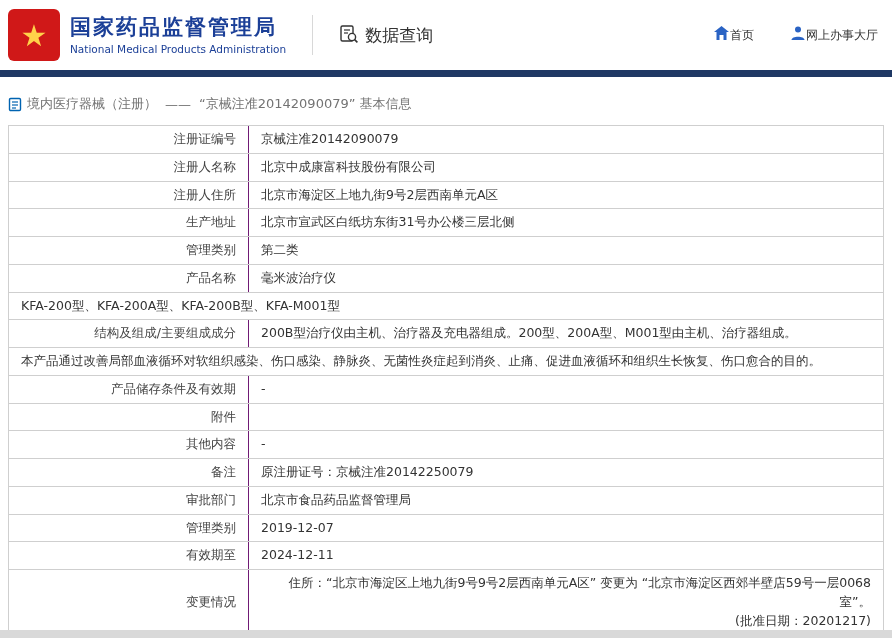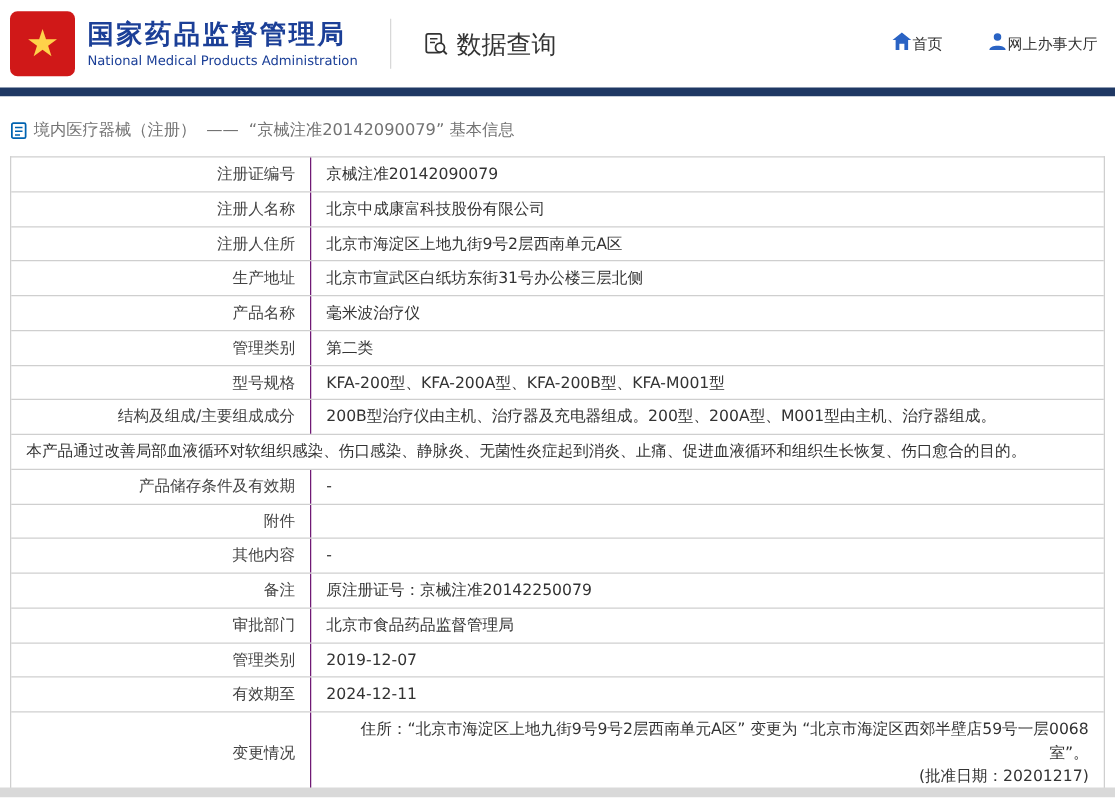--- a/index.html
+++ b/index.html
@@ -41,22 +41,22 @@
     color: #1b3f97;
     font-size: 10.5px;
     margin-top: 3px;
   }
   .v-divider {
     width: 1px; height: 40px;
     background: #d8d8d8;
     margin: 0 26px;
   }
   .section-entry {
-    display: flex; align-items: center;
-    font-size: 20px; color: #333;
+    display: flex; align-items: flex-start;
+    font-size: 17px; color: #333;
   }
   .section-entry svg { margin-right: 6px; }
   .header-spacer { flex: 1; }
   .nav-item {
     display: flex; flex-direction: row; align-items: center;
     margin-left: 36px;
     font-size: 12px; color: #333;
     cursor: pointer;
   }
   .nav-item .nav-icon {
@@ -188,29 +188,28 @@
     </div>
     <div class="row">
       <div class="cell label">注册人住所</div>
       <div class="cell value">北京市海淀区上地九街9号2层西南单元A区</div>
     </div>
     <div class="row">
       <div class="cell label">生产地址</div>
       <div class="cell value">北京市宣武区白纸坊东街31号办公楼三层北侧</div>
     </div>
     <div class="row">
+      <div class="cell label">管理类别</div>
+      <div class="cell value">第二类</div>
+    </div>
+    <div class="row">
       <div class="cell label">产品名称</div>
       <div class="cell value">毫米波治疗仪</div>
     </div>
     <div class="row">
-      <div class="cell label">管理类别</div>
-      <div class="cell value">第二类</div>
-    </div>
-    <div class="row">
-      <div class="cell label">型号规格</div>
       <div class="cell value">KFA-200型、KFA-200A型、KFA-200B型、KFA-M001型</div>
     </div>
     <div class="row">
       <div class="cell label">结构及组成/主要组成成分</div>
       <div class="cell value">200B型治疗仪由主机、治疗器及充电器组成。200型、200A型、M001型由主机、治疗器组成。</div>
     </div>
     <div class="row">
       <div class="cell value">本产品通过改善局部血液循环对软组织感染、伤口感染、静脉炎、无菌性炎症起到消炎、止痛、促进血液循环和组织生长恢复、伤口愈合的目的。</div>
     </div>
     <div class="row">

